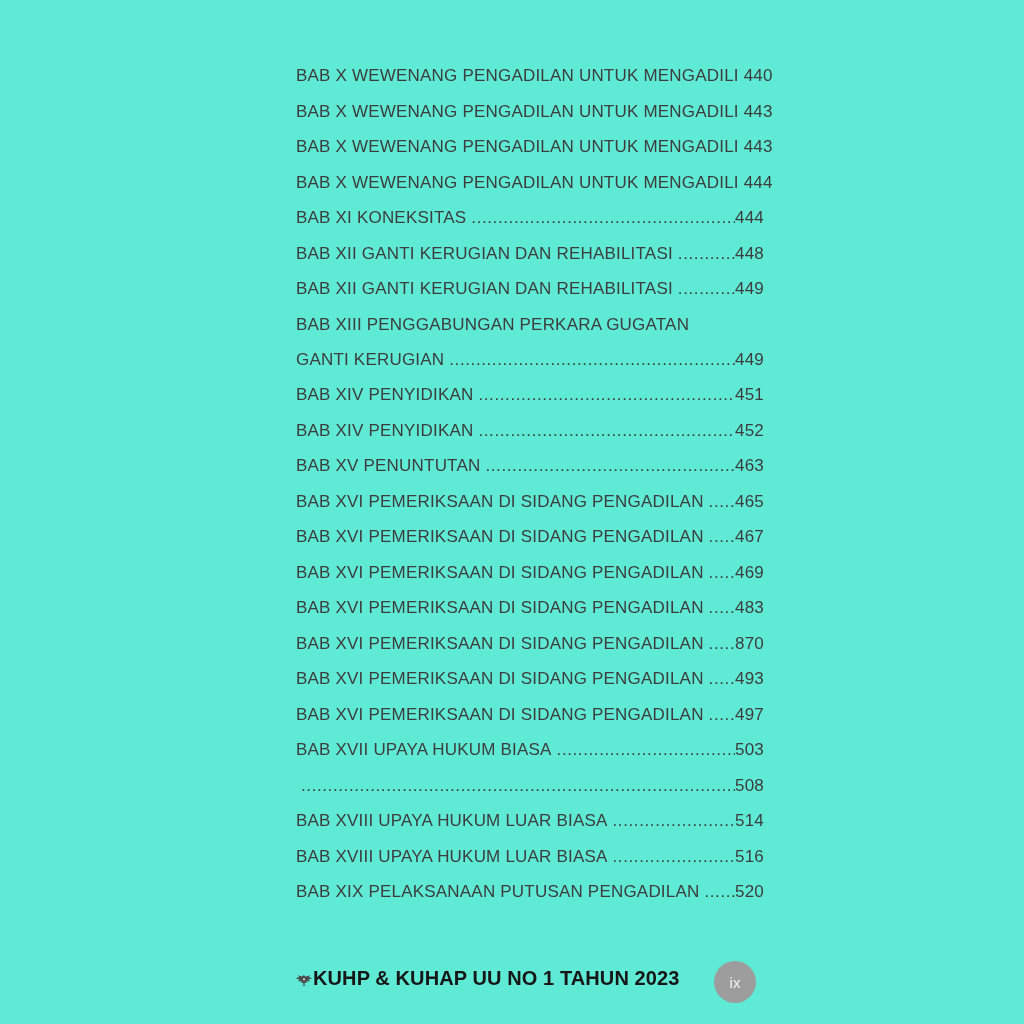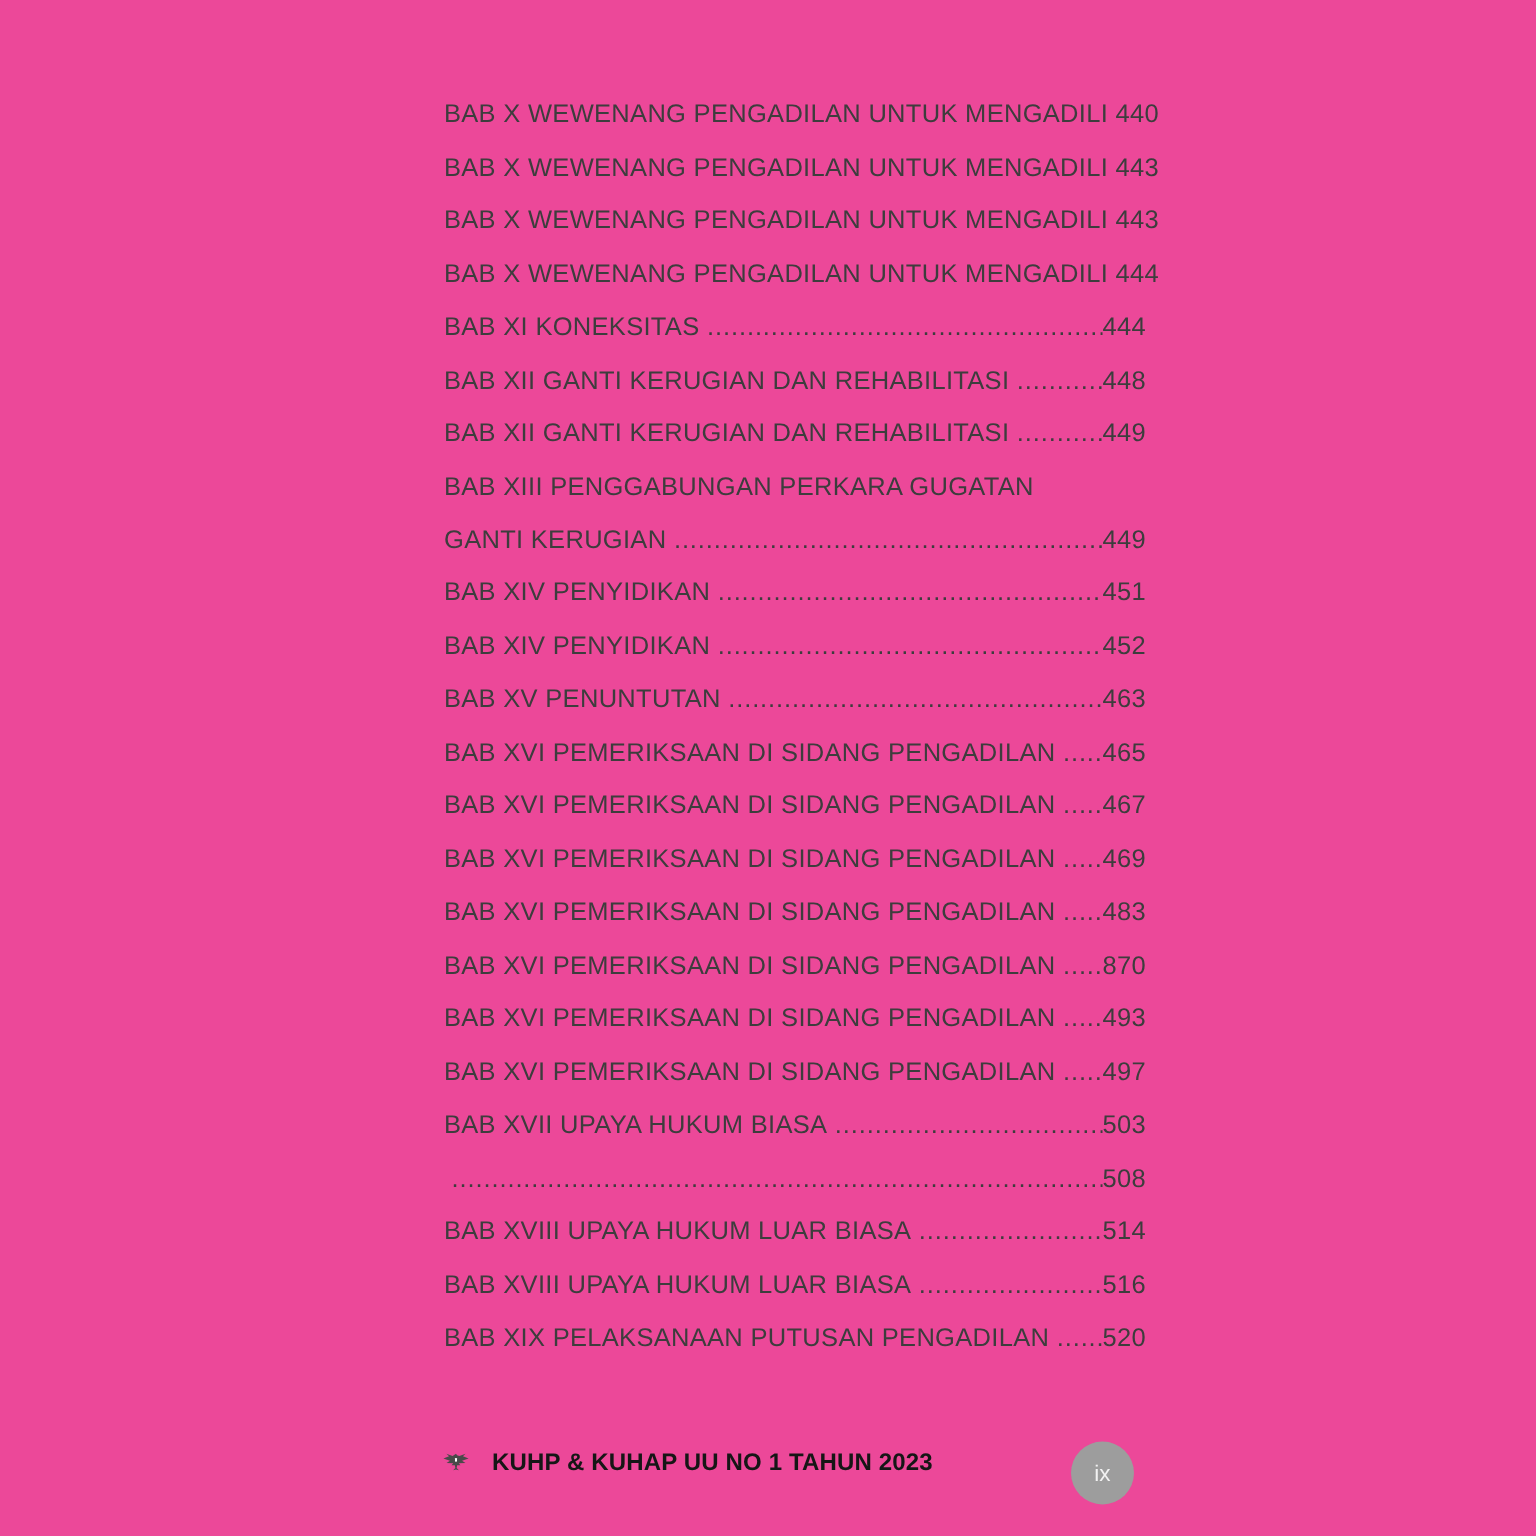--- a/index.html
+++ b/index.html
@@ -1,20 +1,20 @@
 <!DOCTYPE html>
 <html><head>
 <meta charset="utf-8">
 <style>
   html, body { margin: 0; padding: 0; }
   .page {
     position: relative;
     width: 1024px;
     height: 1024px;
-    background: #ec4899;
+    background: #5eead4;
     font-family: "Liberation Sans", sans-serif;
     overflow: hidden;
   }
   .toc {
     position: absolute;
     left: 296px;
     top: 66px;
     width: 468px;
     color: #3d3d3d;
     font-size: 17px;
@@ -36,25 +36,25 @@
     margin-left: 5px;
     letter-spacing: 0.6px;
     color: #3d3d3d;
   }
   .pagenum { white-space: nowrap; }
   .footer {
     position: absolute;
     left: 295px;
     top: 967px;
     display: flex;
-    align-items: center;
-    gap: 15px;
+    align-items: flex-end;
+    gap: 0;
     color: #161616;
     font-weight: bold;
-    font-size: 16px;
+    font-size: 20px;
     letter-spacing: 0.1px;
   }
   .garuda { display: inline-flex; align-items: center; }
   .page-badge {
     position: absolute;
     left: 714px;
     top: 961px;
     width: 42px;
     height: 42px;
     border-radius: 50%;

